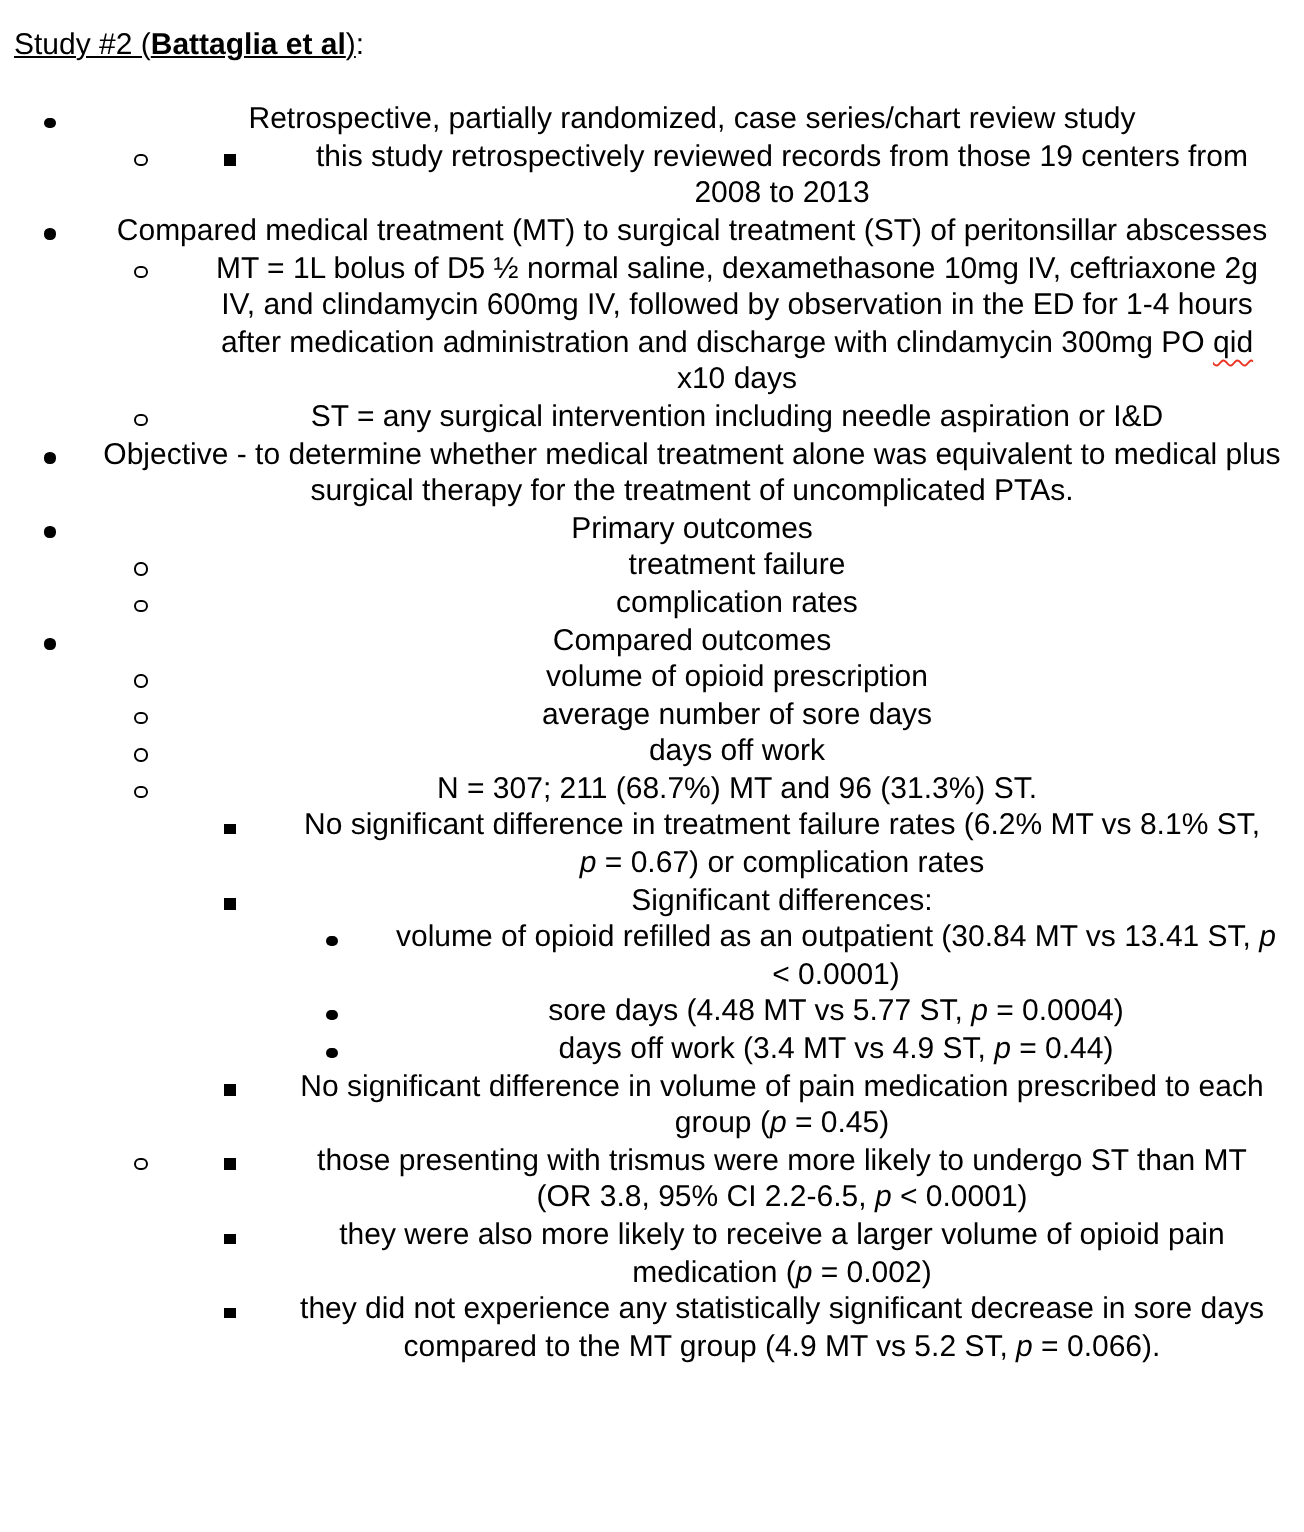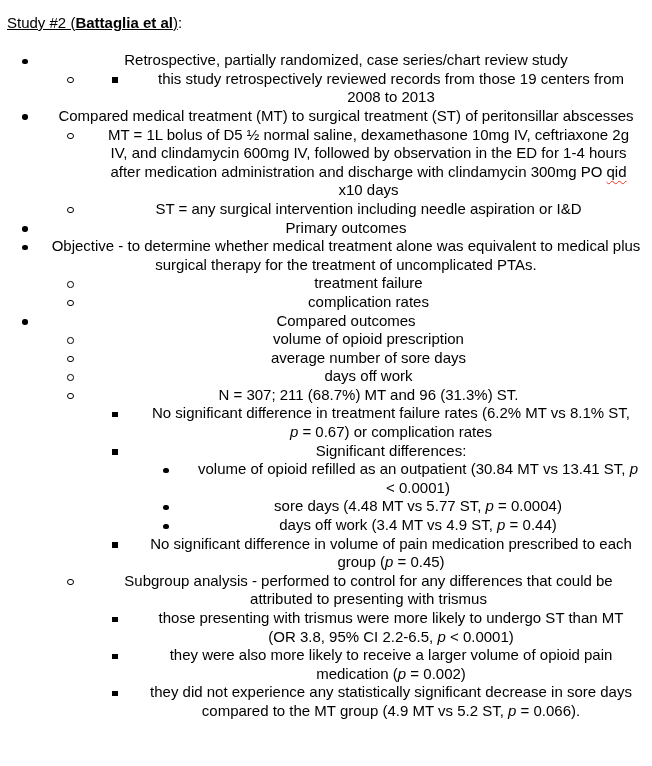--- a/index.html
+++ b/index.html
@@ -50,41 +50,40 @@
       <div class="item l1"><span class="bullet disc"></span><span class="txt"><span>Retrospective, partially randomized, case series/chart review study</span></span></div>
       <div class="item l2"><span class="bullet circle"></span></div>
       <div class="item l3"><span class="bullet square"></span><span class="txt"><span>this study retrospectively reviewed records from those 19 centers from
 2008 to 2013</span></span></div>
       <div class="item l1"><span class="bullet disc"></span><span class="txt"><span>Compared medical treatment (MT) to surgical treatment (ST) of peritonsillar abscesses</span></span></div>
       <div class="item l2"><span class="bullet circle"></span><span class="txt"><span>MT = 1L bolus of D5 ½ normal saline, dexamethasone 10mg IV, ceftriaxone 2g
 IV, and clindamycin 600mg IV, followed by observation in the ED for 1-4 hours
 after medication administration and discharge with clindamycin 300mg PO </span><span class="spell">qid</span><span>
 x10 days</span></span></div>
       <div class="item l2"><span class="bullet circle"></span><span class="txt"><span>ST = any surgical intervention including needle aspiration or I&amp;D</span></span></div>
-      <div class="item l1"><span class="bullet disc"></span><span class="txt"><span>Primary outcomes</span></span></div>
       <div class="item l1"><span class="bullet disc"></span><span class="txt"><span>Objective - to determine whether medical treatment alone was equivalent to medical plus
 surgical therapy for the treatment of uncomplicated PTAs.</span></span></div>
+      <div class="item l1"><span class="bullet disc"></span><span class="txt"><span>Primary outcomes</span></span></div>
       <div class="item l2"><span class="bullet circle"></span><span class="txt"><span>treatment failure</span></span></div>
       <div class="item l2"><span class="bullet circle"></span><span class="txt"><span>complication rates</span></span></div>
       <div class="item l1"><span class="bullet disc"></span><span class="txt"><span>Compared outcomes</span></span></div>
       <div class="item l2"><span class="bullet circle"></span><span class="txt"><span>volume of opioid prescription</span></span></div>
       <div class="item l2"><span class="bullet circle"></span><span class="txt"><span>average number of sore days</span></span></div>
       <div class="item l2"><span class="bullet circle"></span><span class="txt"><span>days off work</span></span></div>
       <div class="item l2"><span class="bullet circle"></span><span class="txt"><span>N = 307; 211 (68.7%) MT and 96 (31.3%) ST.</span></span></div>
       <div class="item l3"><span class="bullet square"></span><span class="txt"><span>No significant difference in treatment failure rates (6.2% MT vs 8.1% ST,
 </span><span class="i">p</span><span> = 0.67) or complication rates</span></span></div>
       <div class="item l3"><span class="bullet square"></span><span class="txt"><span>Significant differences:</span></span></div>
       <div class="item l4"><span class="bullet disc"></span><span class="txt"><span>volume of opioid refilled as an outpatient (30.84 MT vs 13.41 ST, </span><span class="i">p</span><span>
 &lt; 0.0001)</span></span></div>
       <div class="item l4"><span class="bullet disc"></span><span class="txt"><span>sore days (4.48 MT vs 5.77 ST, </span><span class="i">p</span><span> = 0.0004)</span></span></div>
       <div class="item l4"><span class="bullet disc"></span><span class="txt"><span>days off work (3.4 MT vs 4.9 ST, </span><span class="i">p</span><span> = 0.44)</span></span></div>
       <div class="item l3"><span class="bullet square"></span><span class="txt"><span>No significant difference in volume of pain medication prescribed to each
 group (</span><span class="i">p</span><span> = 0.45)</span></span></div>
-      <div class="item l2"><span class="bullet circle"></span><span class="txt"><span>Subgroup analysis - performed to control for any differences that could be
-attributed to presenting with trismus</span></span></div>
+      <div class="item l2"><span class="bullet circle"></span></div>
       <div class="item l3"><span class="bullet square"></span><span class="txt"><span>those presenting with trismus were more likely to undergo ST than MT
 (OR 3.8, 95% CI 2.2-6.5, </span><span class="i">p</span><span> &lt; 0.0001)</span></span></div>
       <div class="item l3"><span class="bullet square"></span><span class="txt"><span>they were also more likely to receive a larger volume of opioid pain
 medication (</span><span class="i">p</span><span> = 0.002)</span></span></div>
       <div class="item l3"><span class="bullet square"></span><span class="txt"><span>they did not experience any statistically significant decrease in sore days
 compared to the MT group (4.9 MT vs 5.2 ST, </span><span class="i">p</span><span> = 0.066).</span></span></div>
     </div>
 </div>
 
 </body></html>

